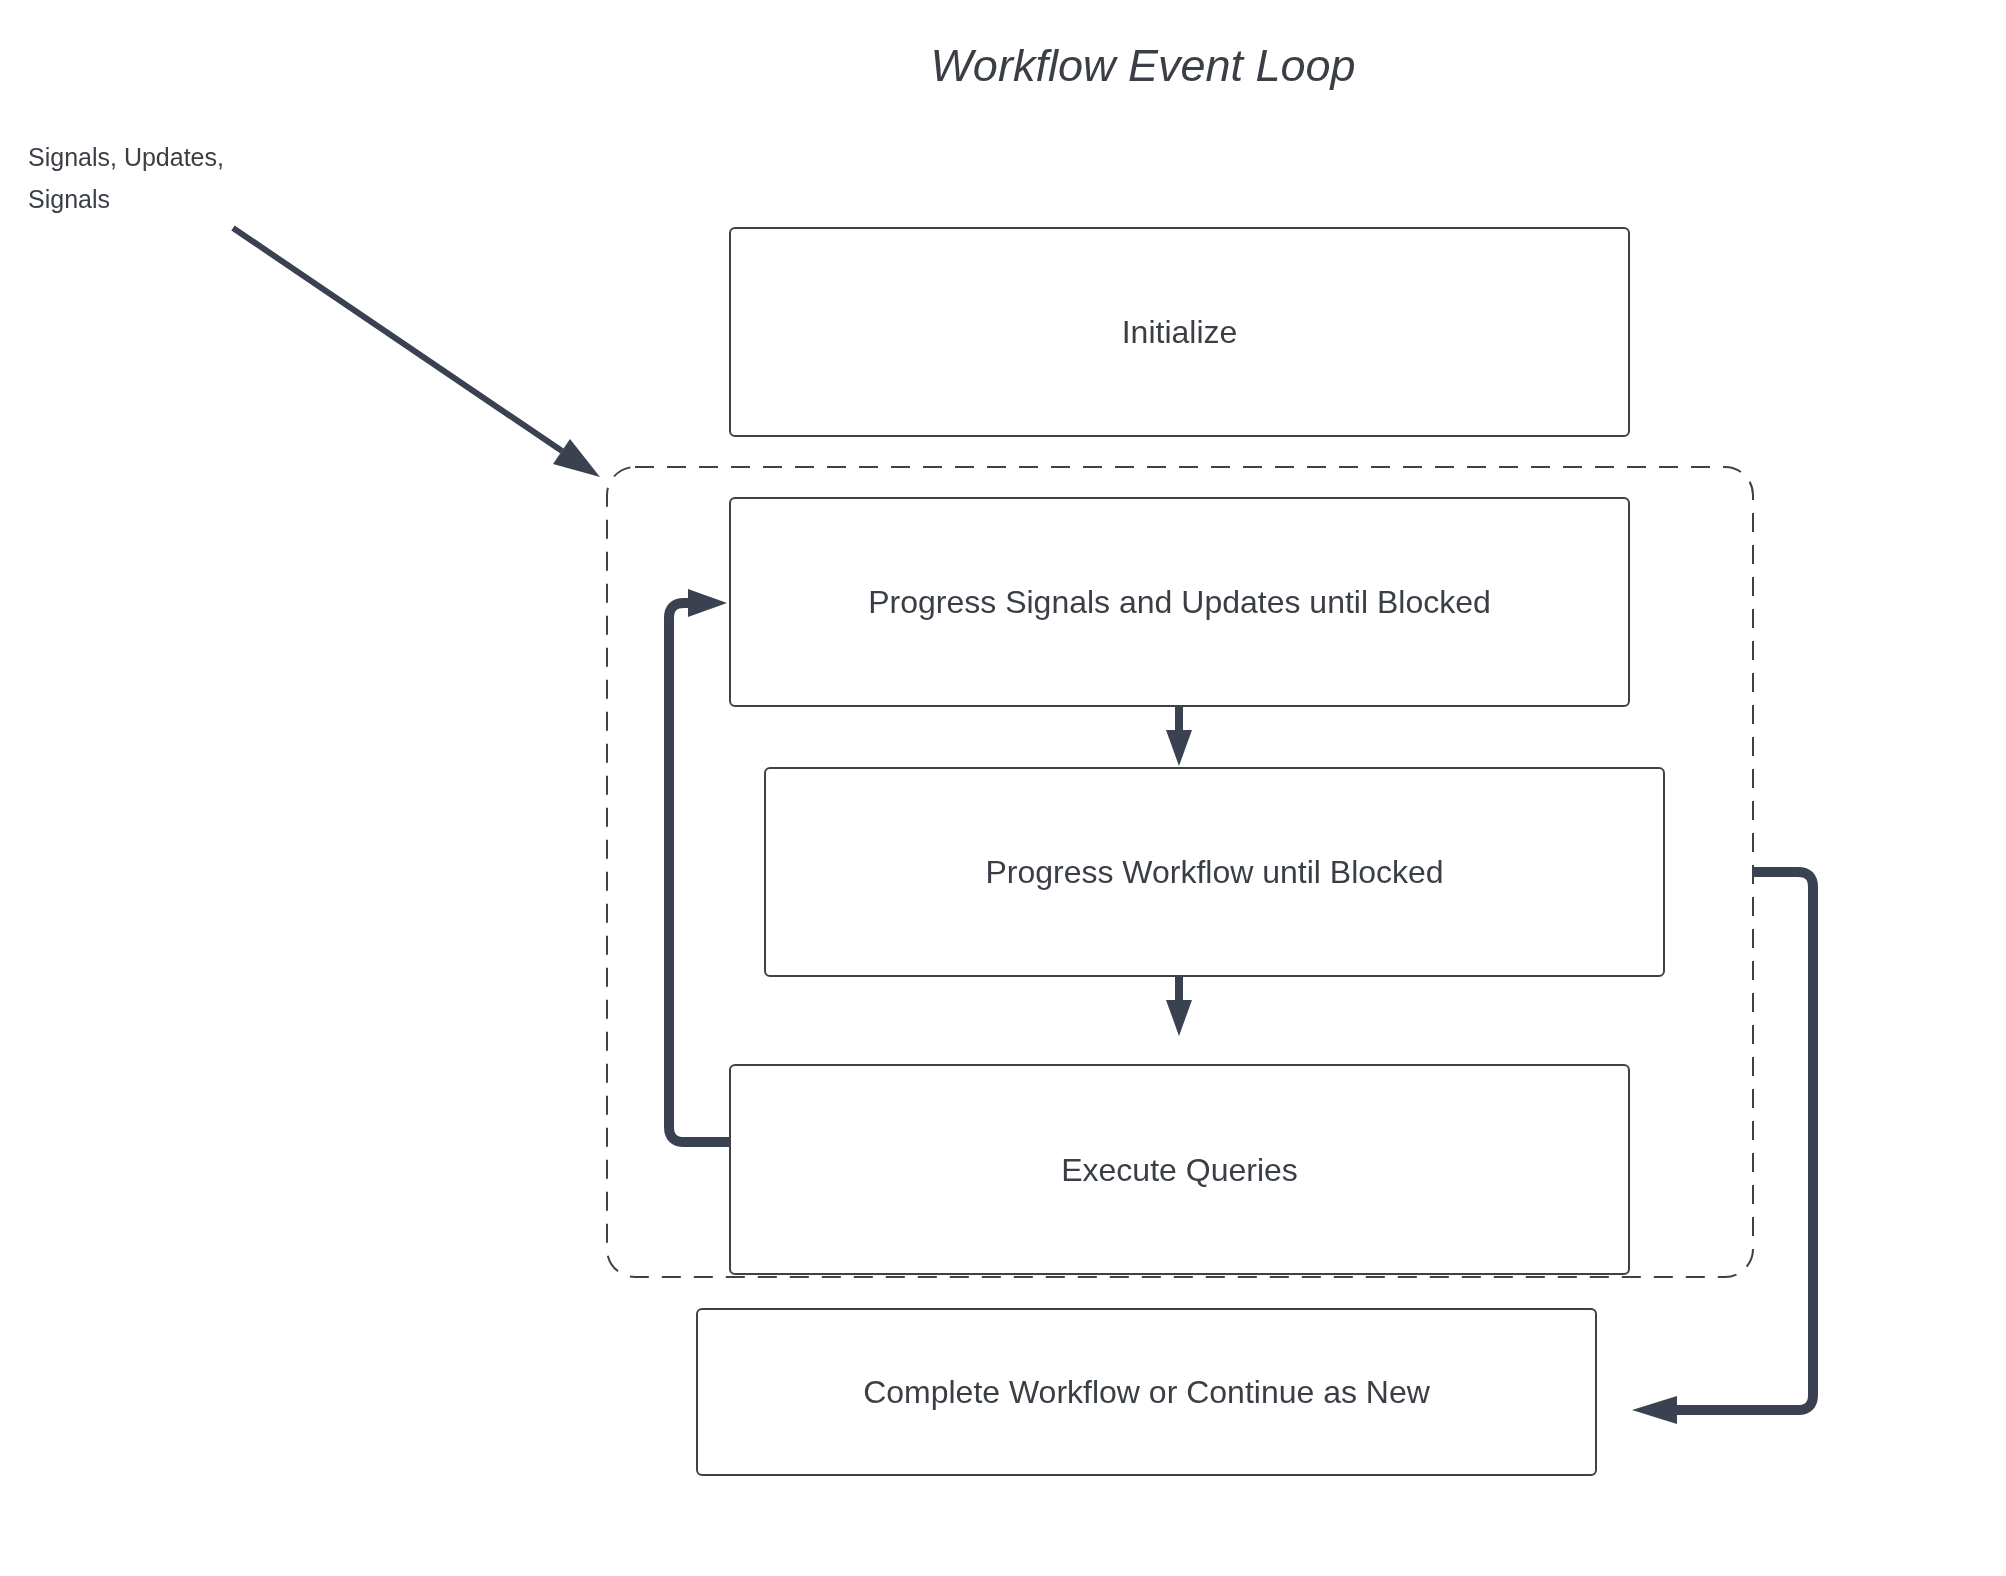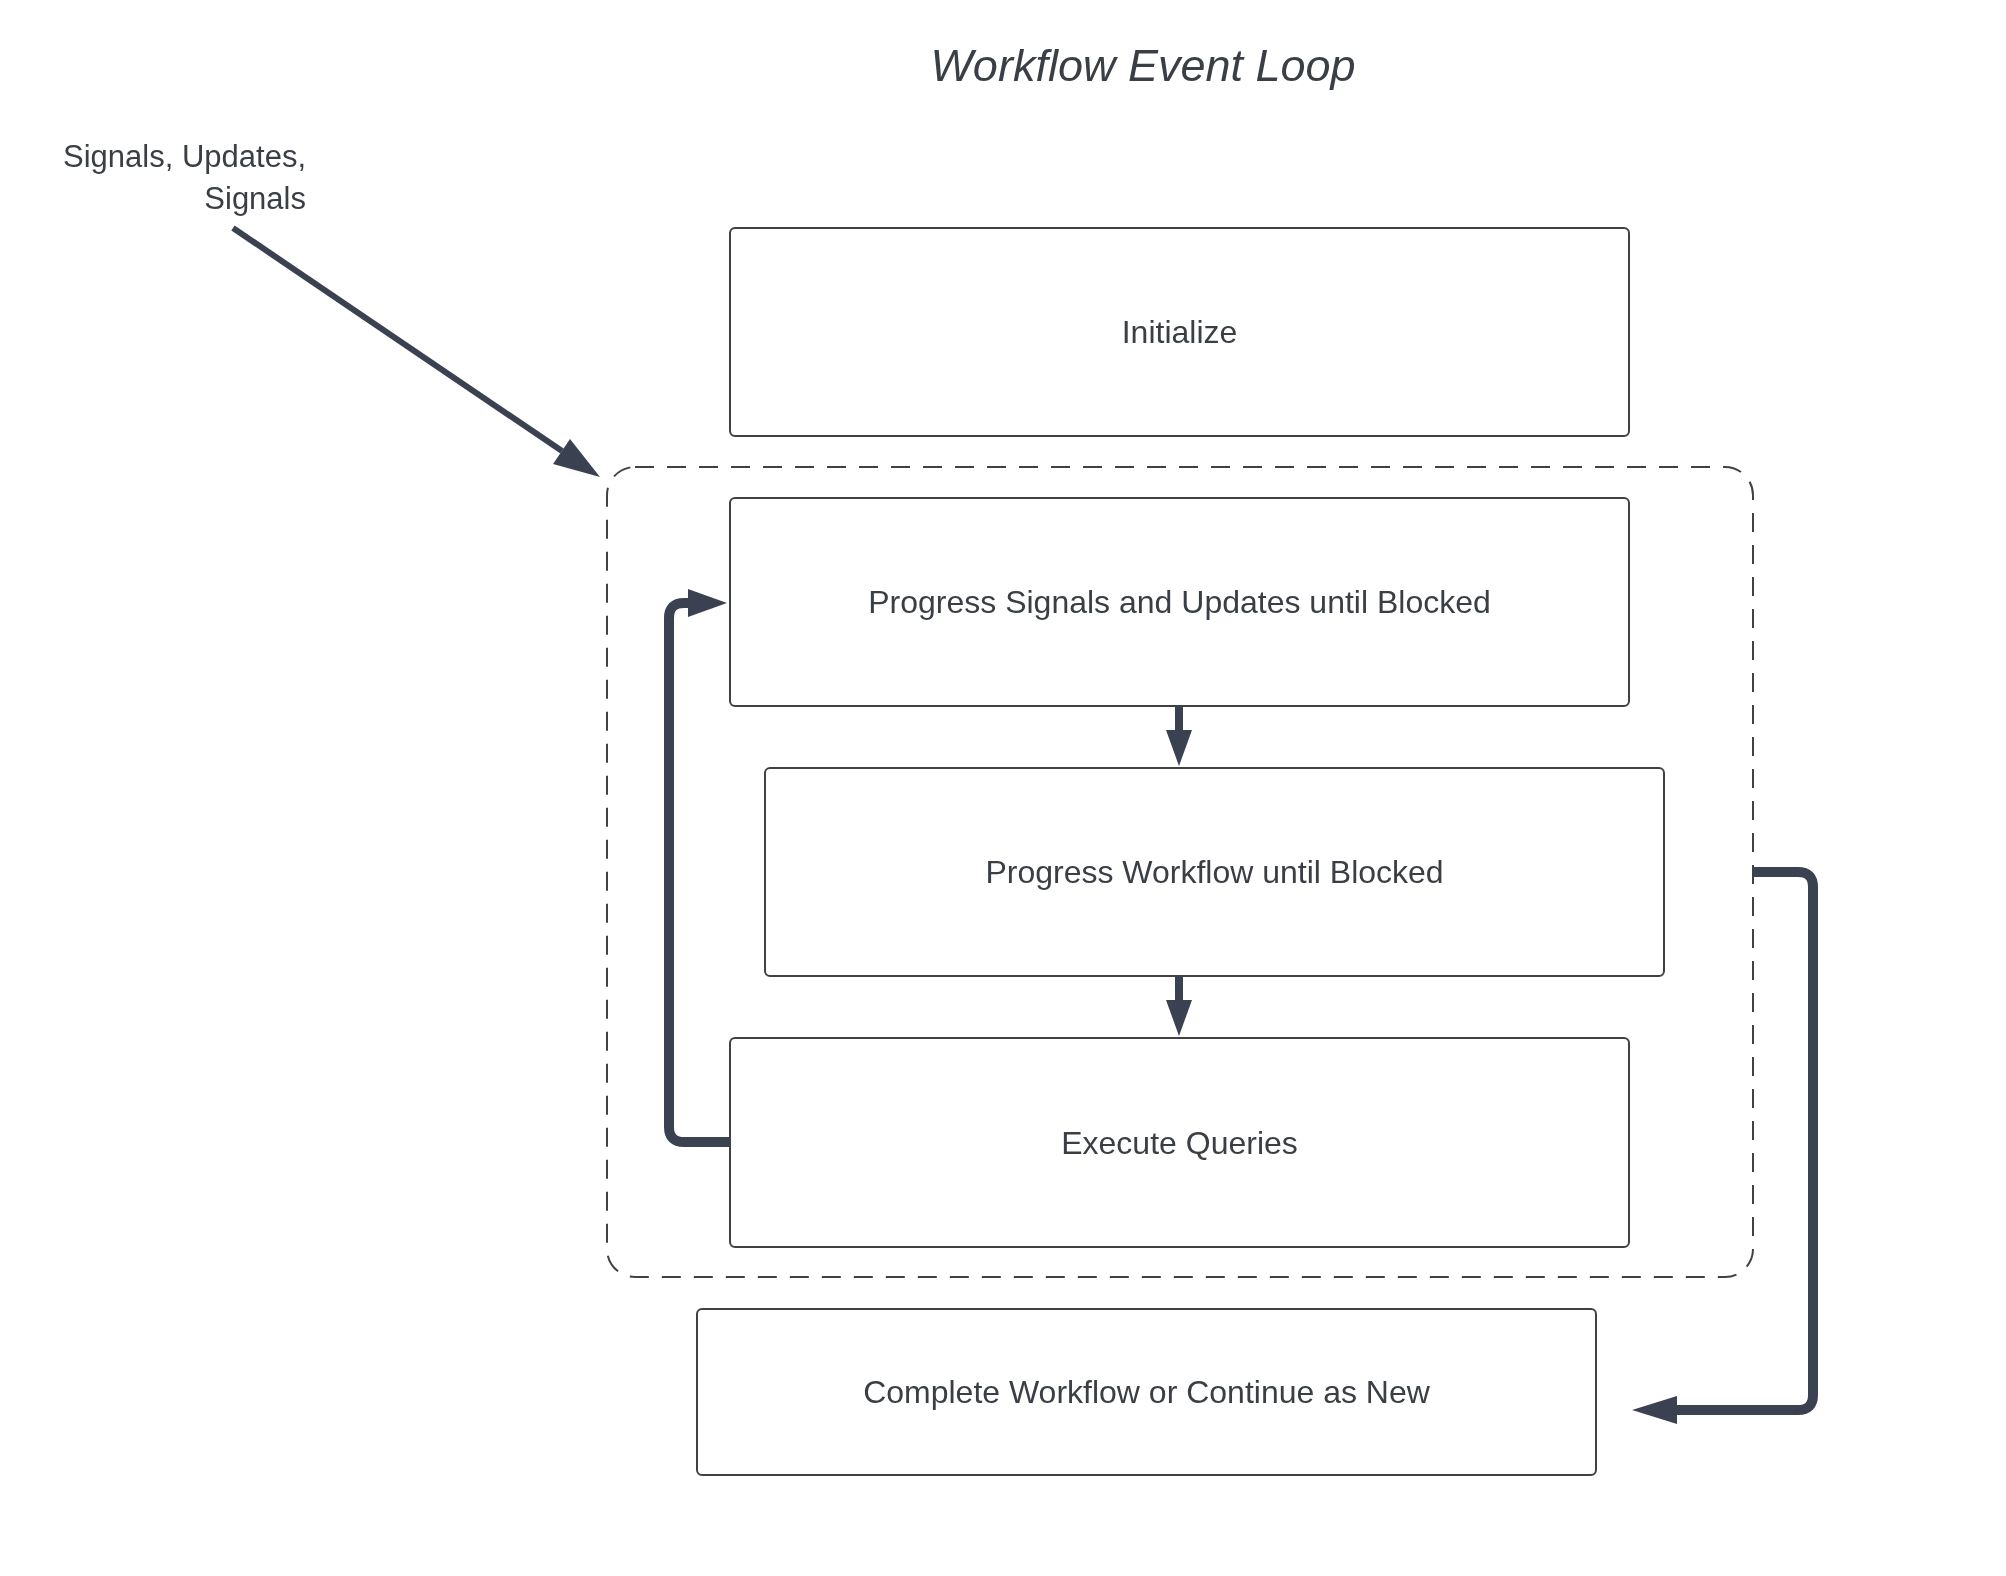--- a/index.html
+++ b/index.html
@@ -49,37 +49,37 @@
     align-items: center;
     justify-content: center;
     text-align: center;
     color: var(--text);
     font-size: 32px;
     line-height: 1.25;
   }
   .node-initialize        { left: 729px; top: 227px;  height: 210px; }
   .node-progress-signals  { left: 729px; top: 497px;  height: 210px; }
   .node-progress-workflow { left: 729px; top: 767px;  height: 210px; margin-left: 35px; }
-  .node-execute-queries   { left: 729px; top: 1037px; height: 211px; }
+  .node-execute-queries   { left: 729px; top: 1064px; height: 211px; }
   .node-complete          { left: 696px; top: 1308px; height: 168px; }
   .page-title {
     position: absolute;
     left: 778px; top: 40px;
     width: 730px;
     text-align: center;
     font-size: 45px;
     font-style: italic;
     color: var(--text);
   }
   .annotation {
     position: absolute;
     left: 28px; top: 136px;
     width: 278px;
-    text-align: right;
-    font-size: 31px;
+    text-align: left;
+    font-size: 25px;
     line-height: 42px;
     color: var(--text);
   }
   .annotation div { white-space: nowrap; }
 </style>
 </head>
 <body>
 
 <div class="canvas">
 

